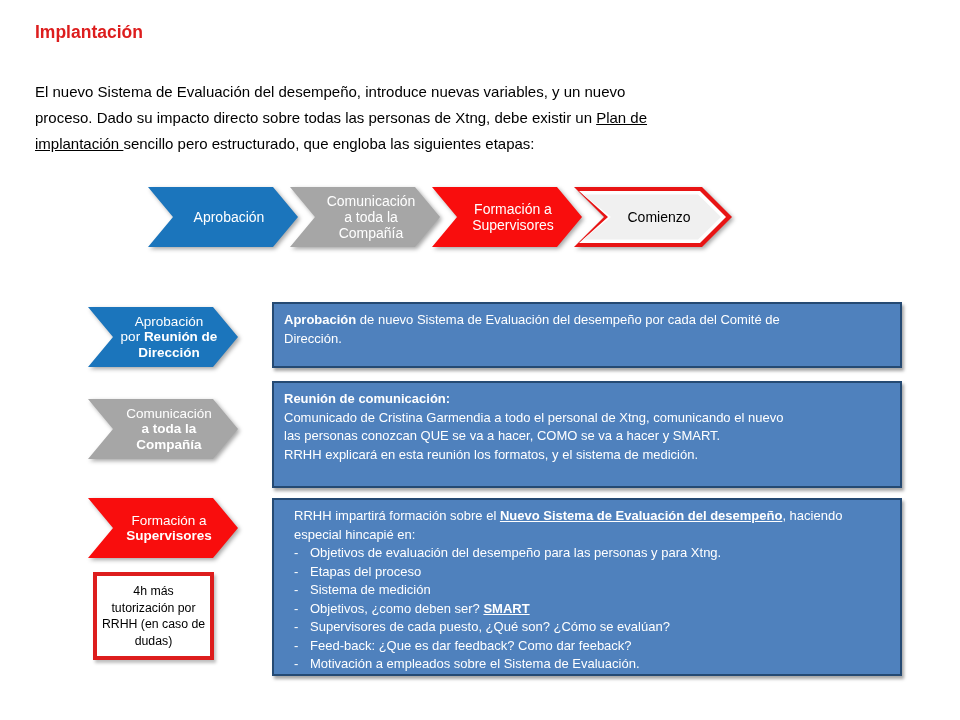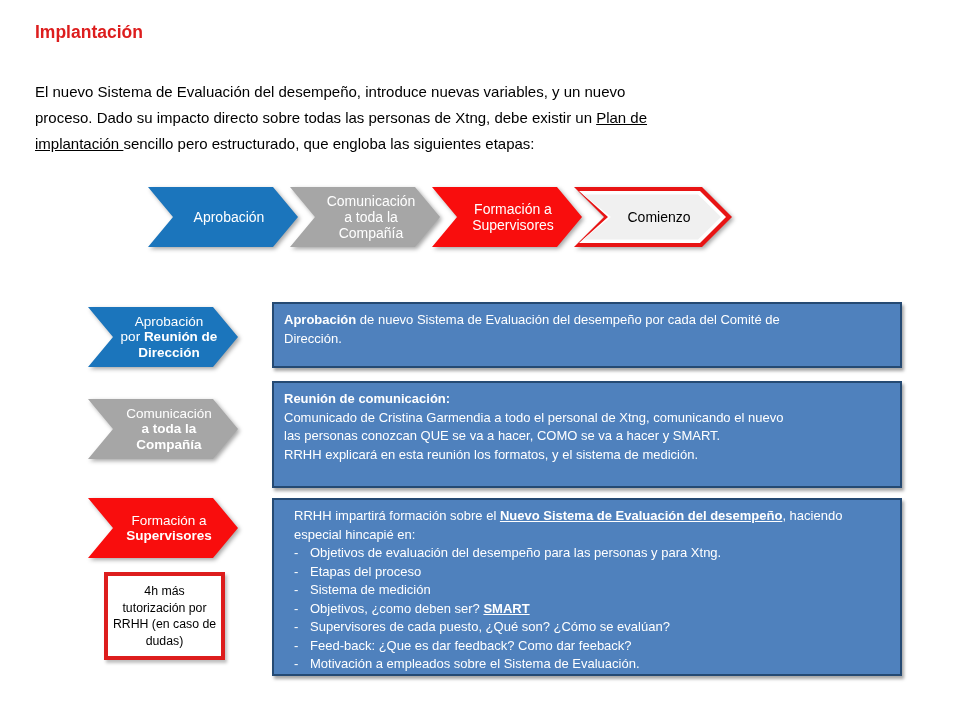--- a/index.html
+++ b/index.html
@@ -61,21 +61,20 @@
   .bullet{display:flex;}
   .dash{flex:none;width:16px;}
 
   
   .note{
     position:absolute;left:93px;top:572px;width:121px;height:88px;box-sizing:border-box;
     background:#fff;border:4px solid var(--note_border,#DD1D1D);
     display:flex;flex-direction:column;justify-content:center;align-items:center;
     text-align:center;font-size:12.3px;color:#000;
     box-shadow:2px 3px 3px rgba(0,0,0,0.25);
-    margin-left:11px;
   }
   .note .rline{line-height:16.5px;}
 </style>
 </head>
 <body>
 
 <div class="slide">
 
   <div class="title">Implantación</div>
 

